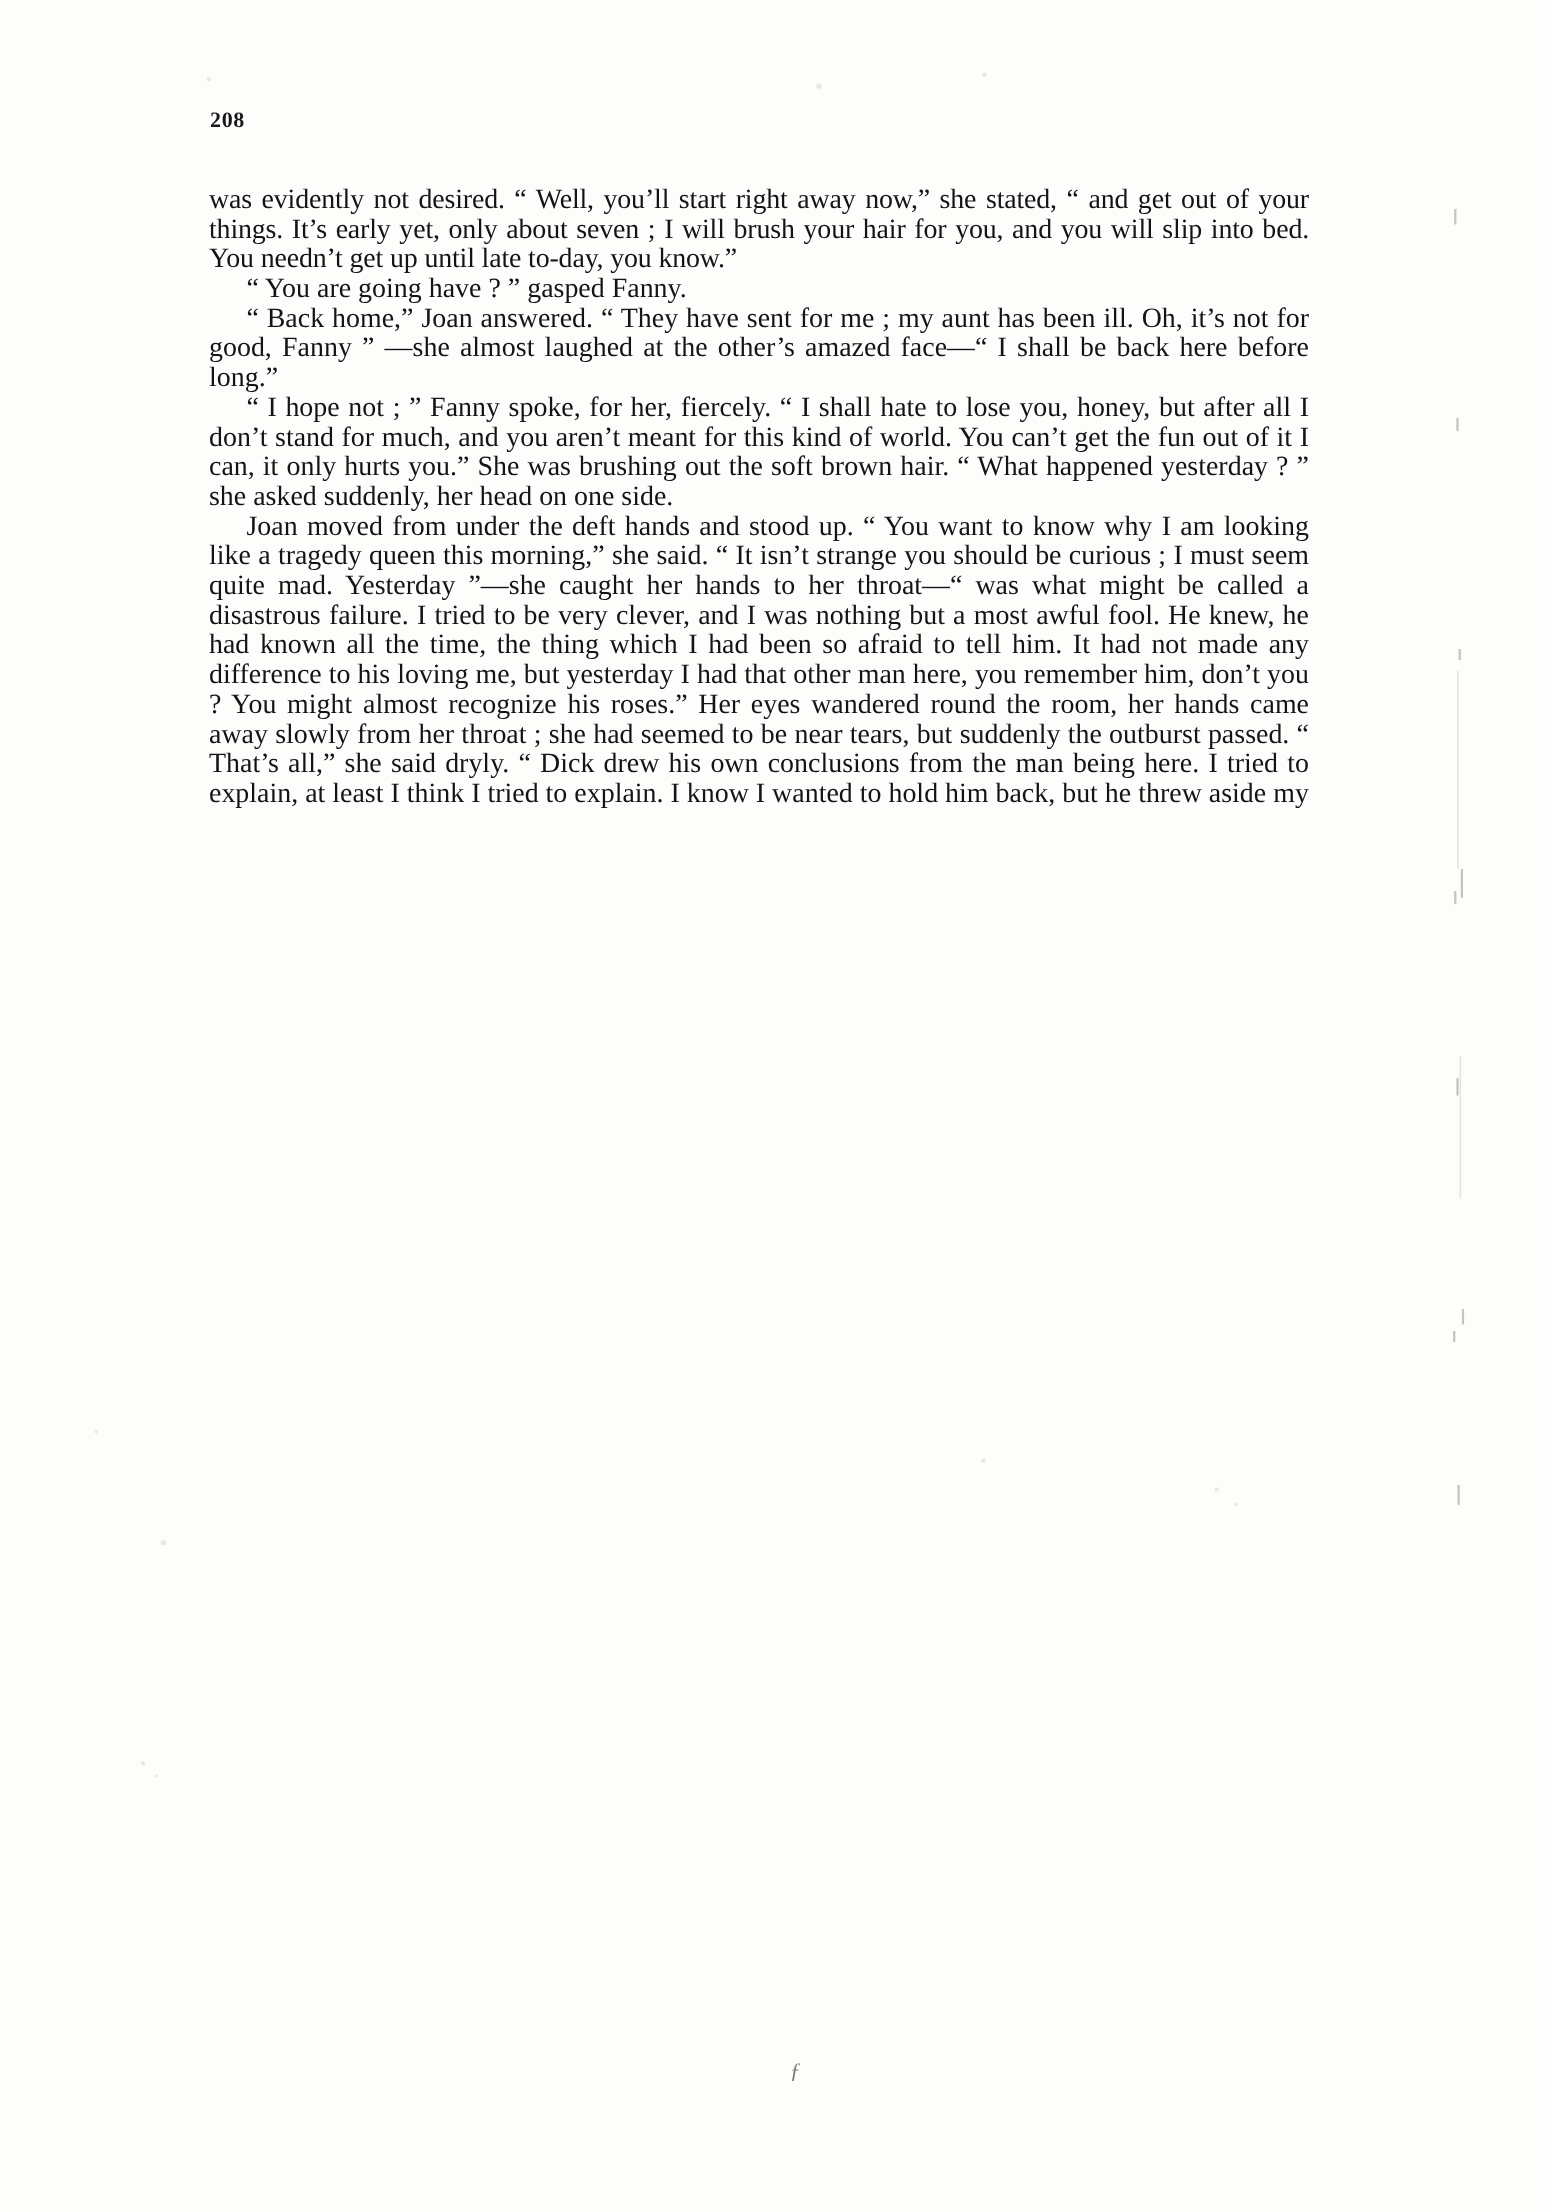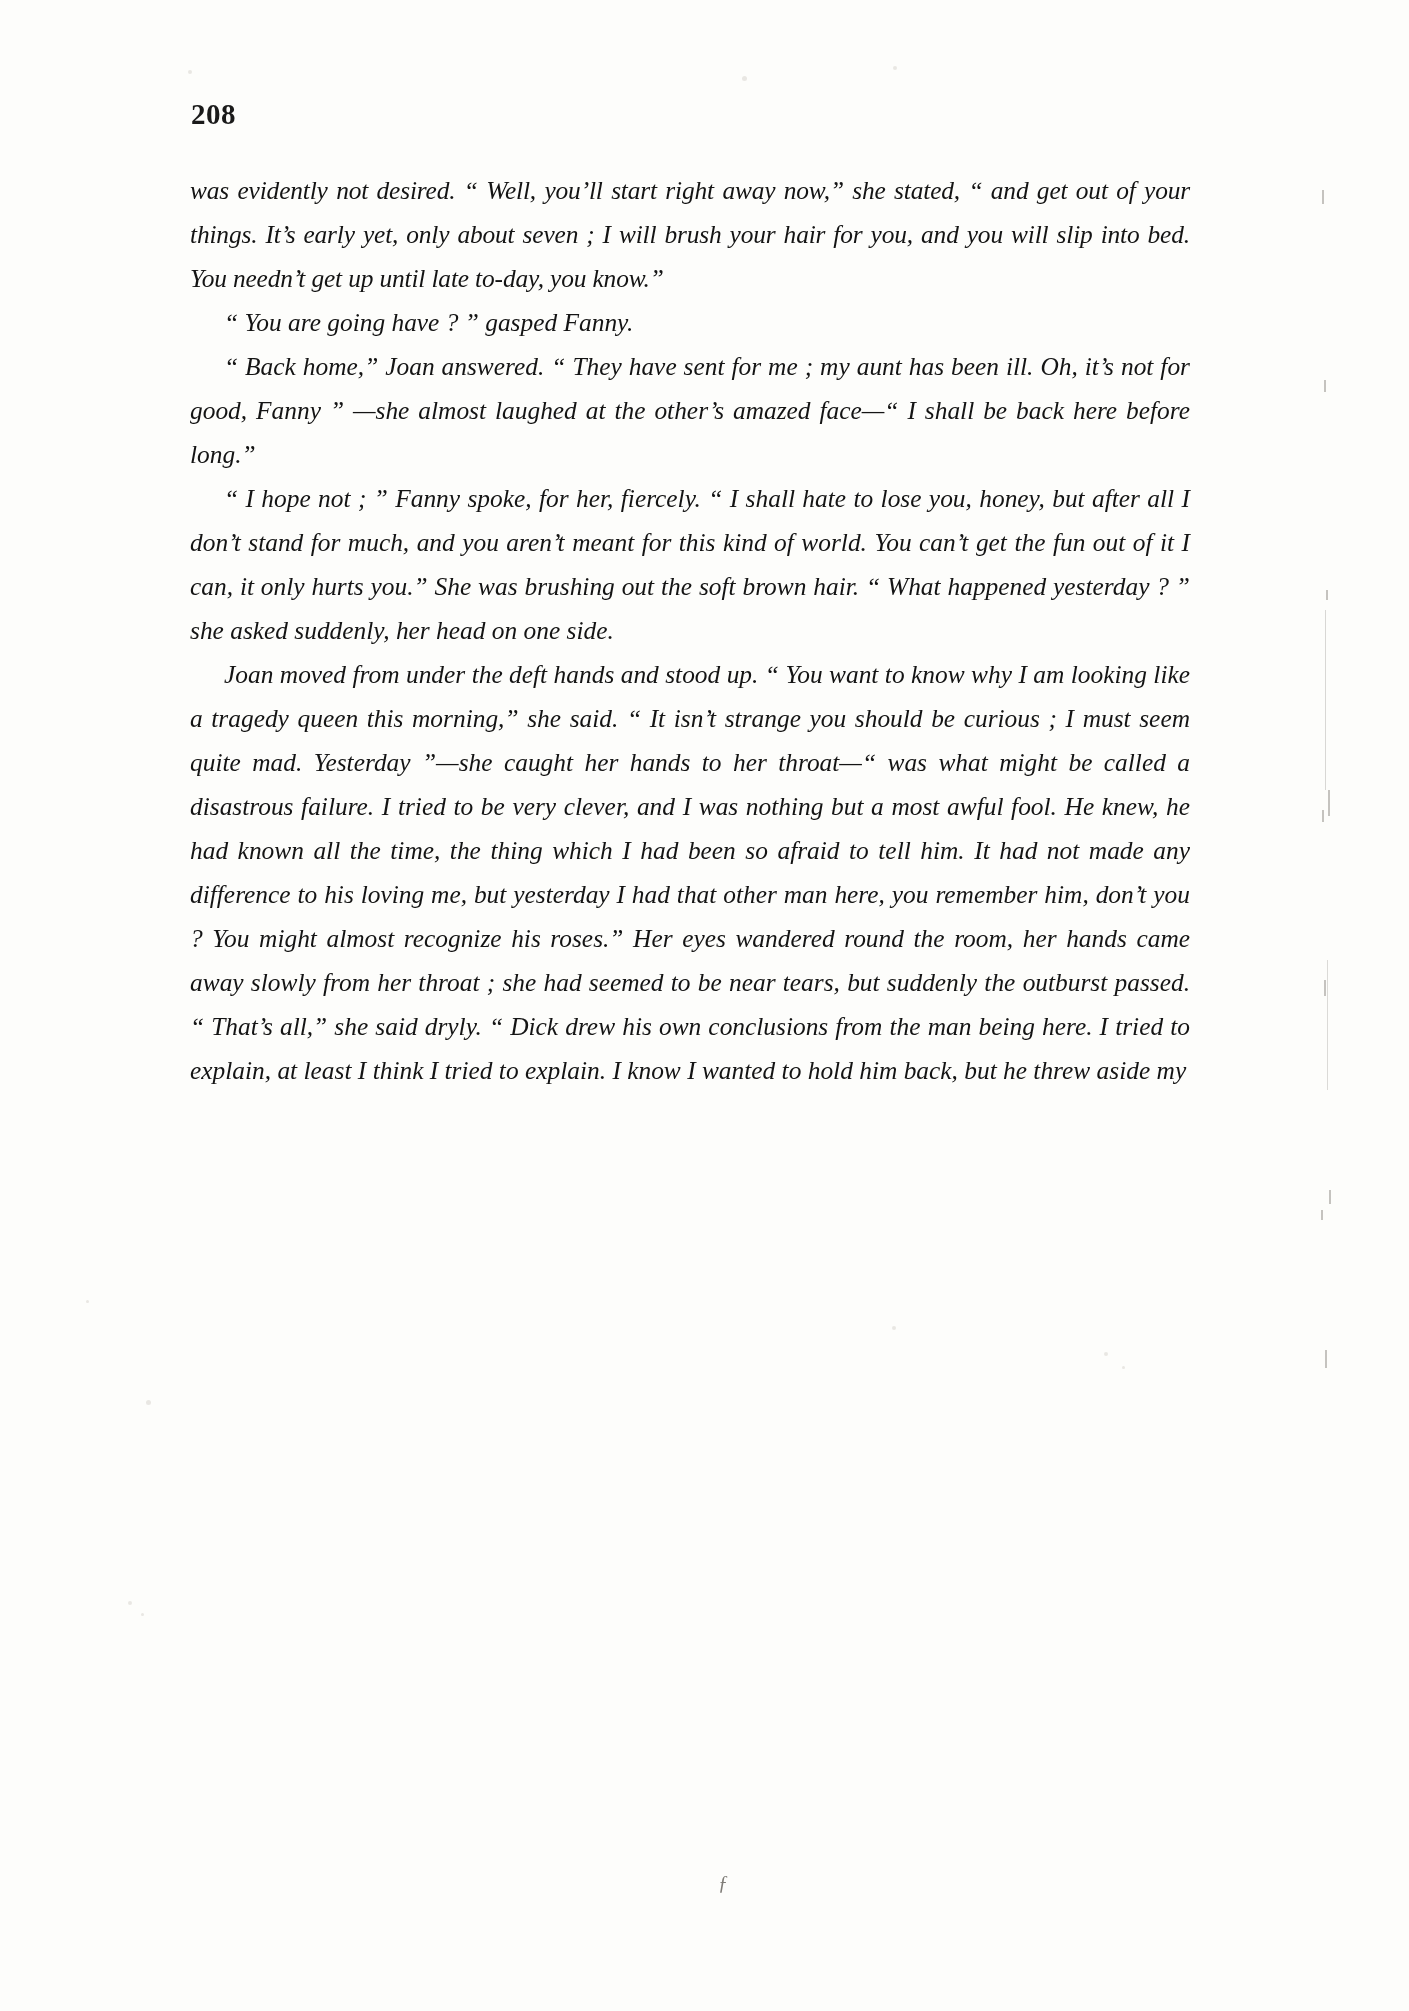--- a/index.html
+++ b/index.html
@@ -46,46 +46,45 @@
     position: absolute;
     left: 185px;
     top: 98px;
     width: 1040px;
     height: 50px;
   }
   .folio {
     position: absolute;
     left: 6px;
     top: 0;
-    font-size: 29px;
+    font-size: 20px;
     font-weight: bold;
     letter-spacing: .5px;
     font-family: "Liberation Serif", serif;
   }
   .runhead {
     position: absolute;
     left: 0;
     top: 0;
     width: 1040px;
     text-align: center;
     font-size: 29px;
     letter-spacing: 2.5px;
     font-weight: bold;
   }
   .body-text {
     position: absolute;
     left: 190px;
     top: 168px;
     width: 1000px;
     font-size: 25.4px;
-    line-height: 44px;
+    line-height: 27px;
     text-align: justify;
     text-justify: inter-word;
     color: #141414;
-    font-style: italic;
   }
   .body-text p {
     margin: 0;
     text-indent: 34px;
   }
   .body-text p.noindent {
     text-indent: 0;
   }
   .tight { letter-spacing: -0.15px; }
   .bottom-mark {

